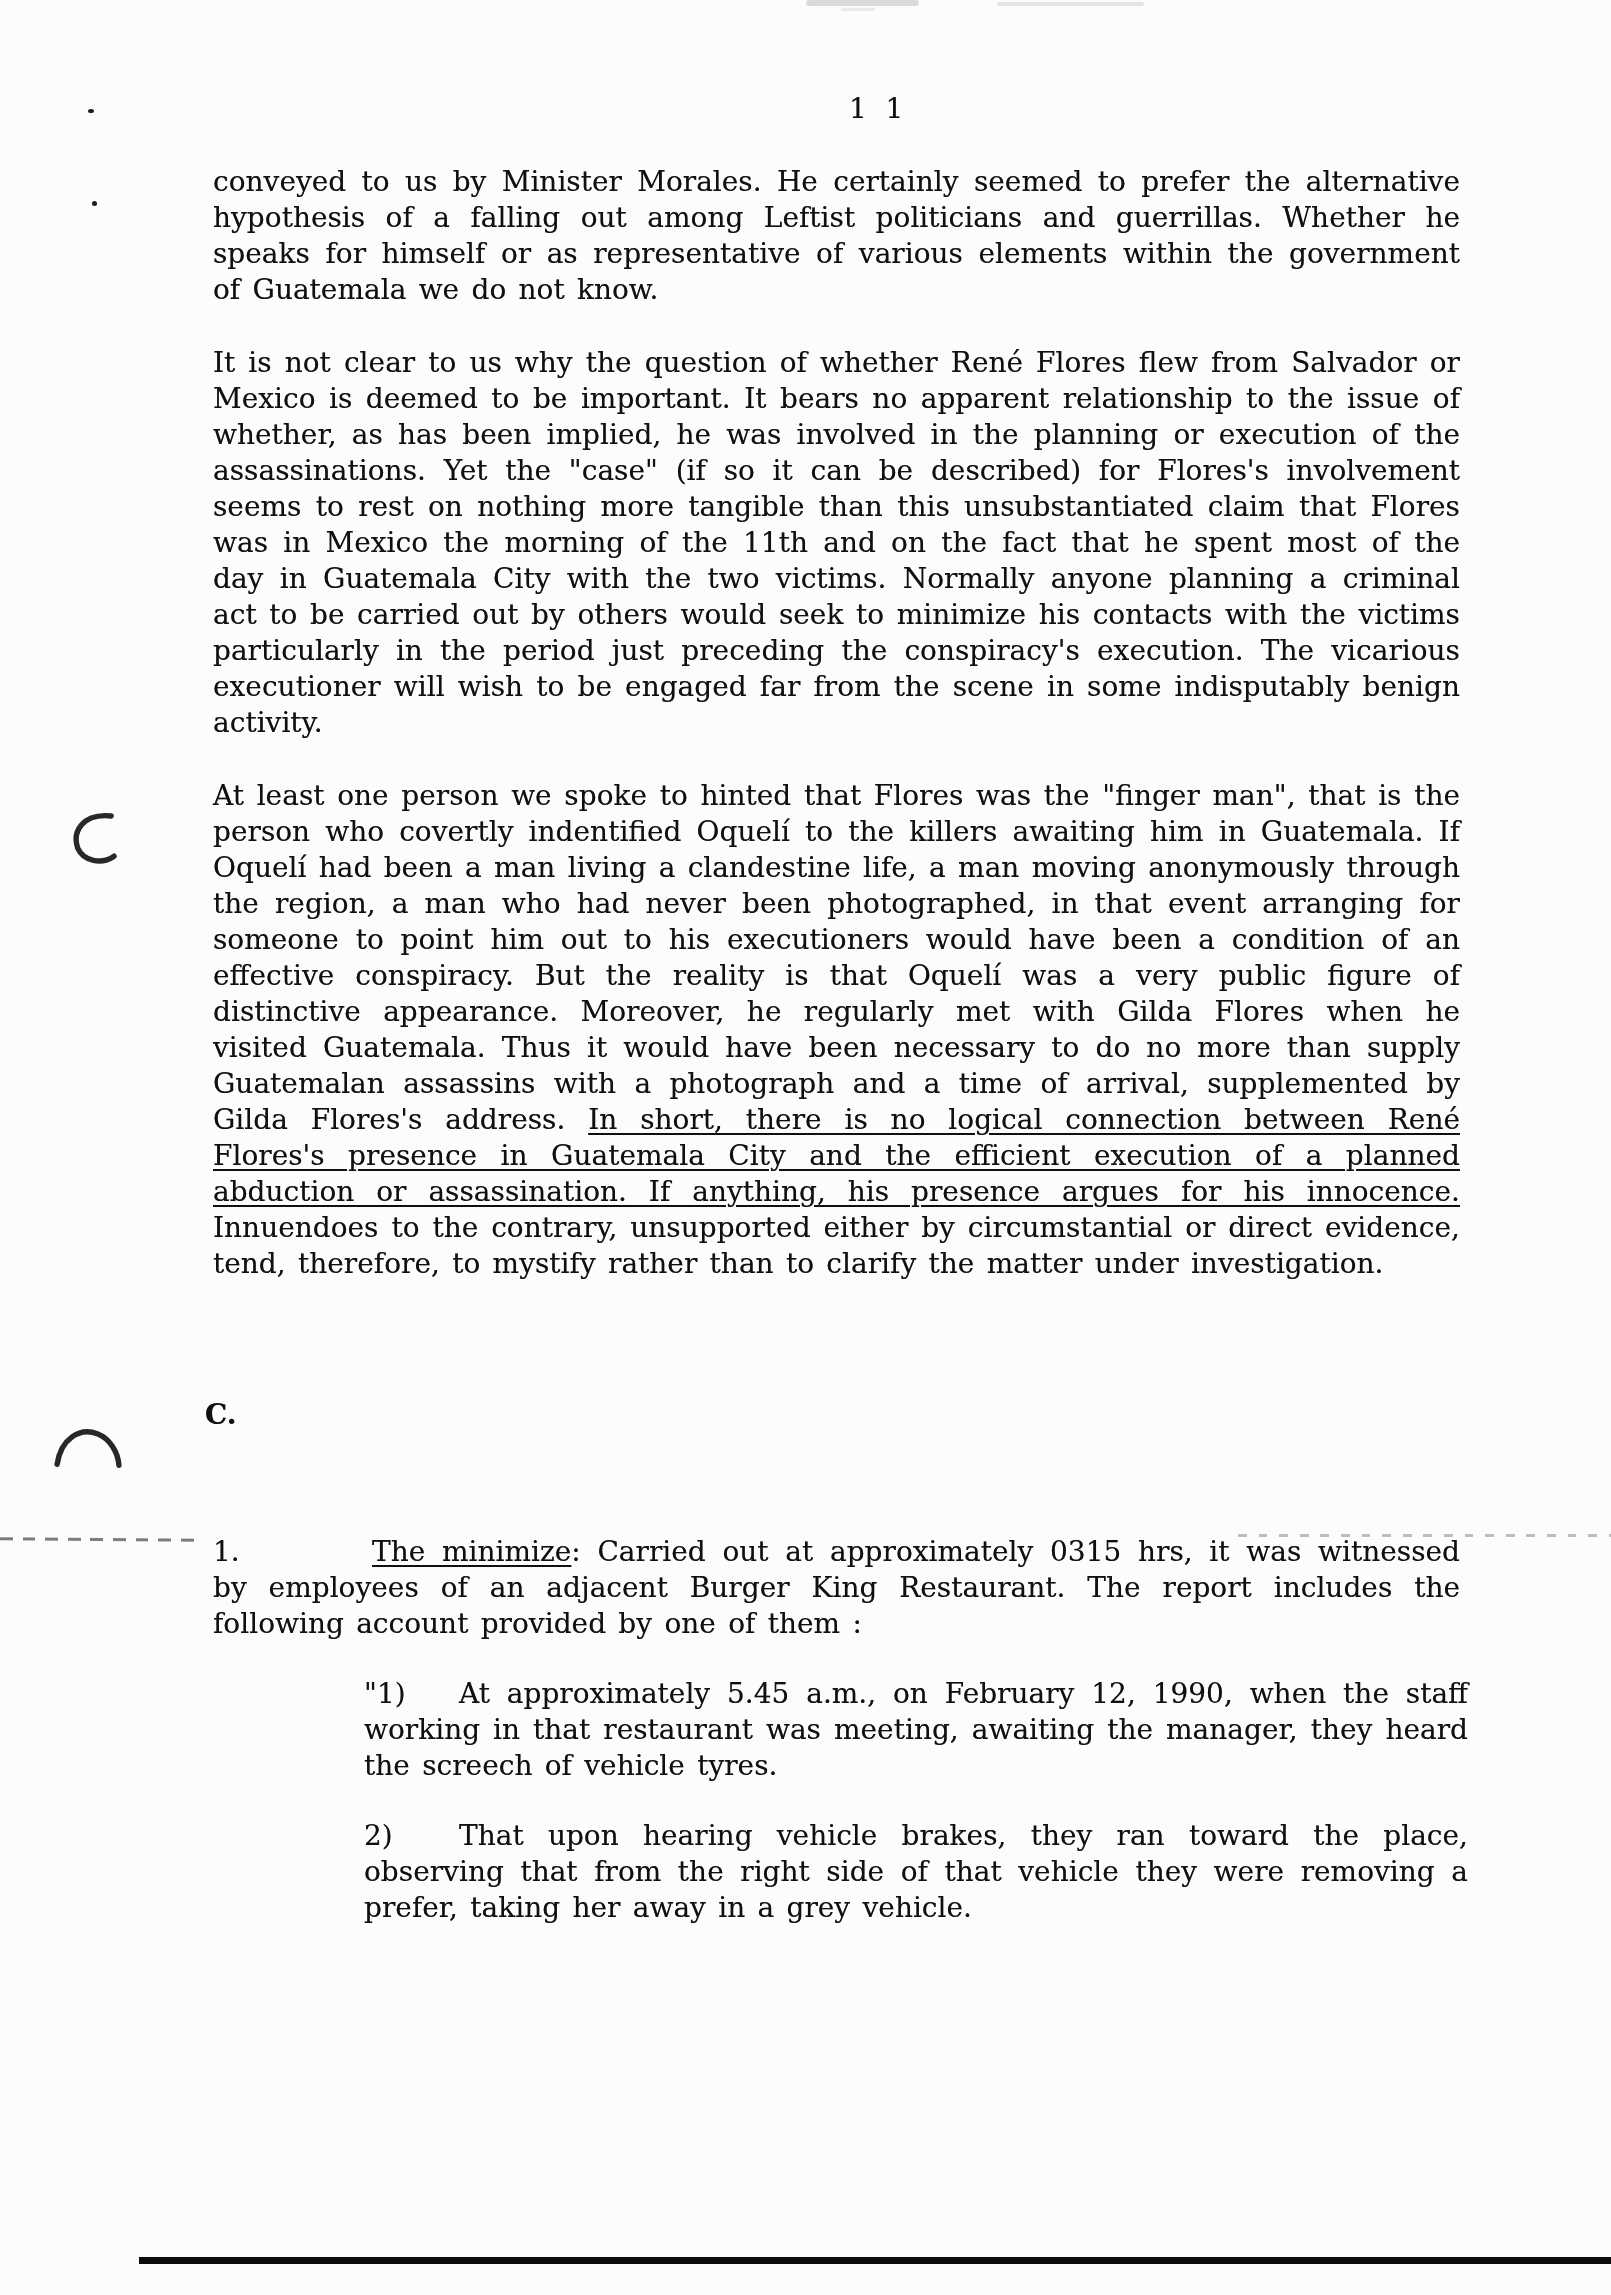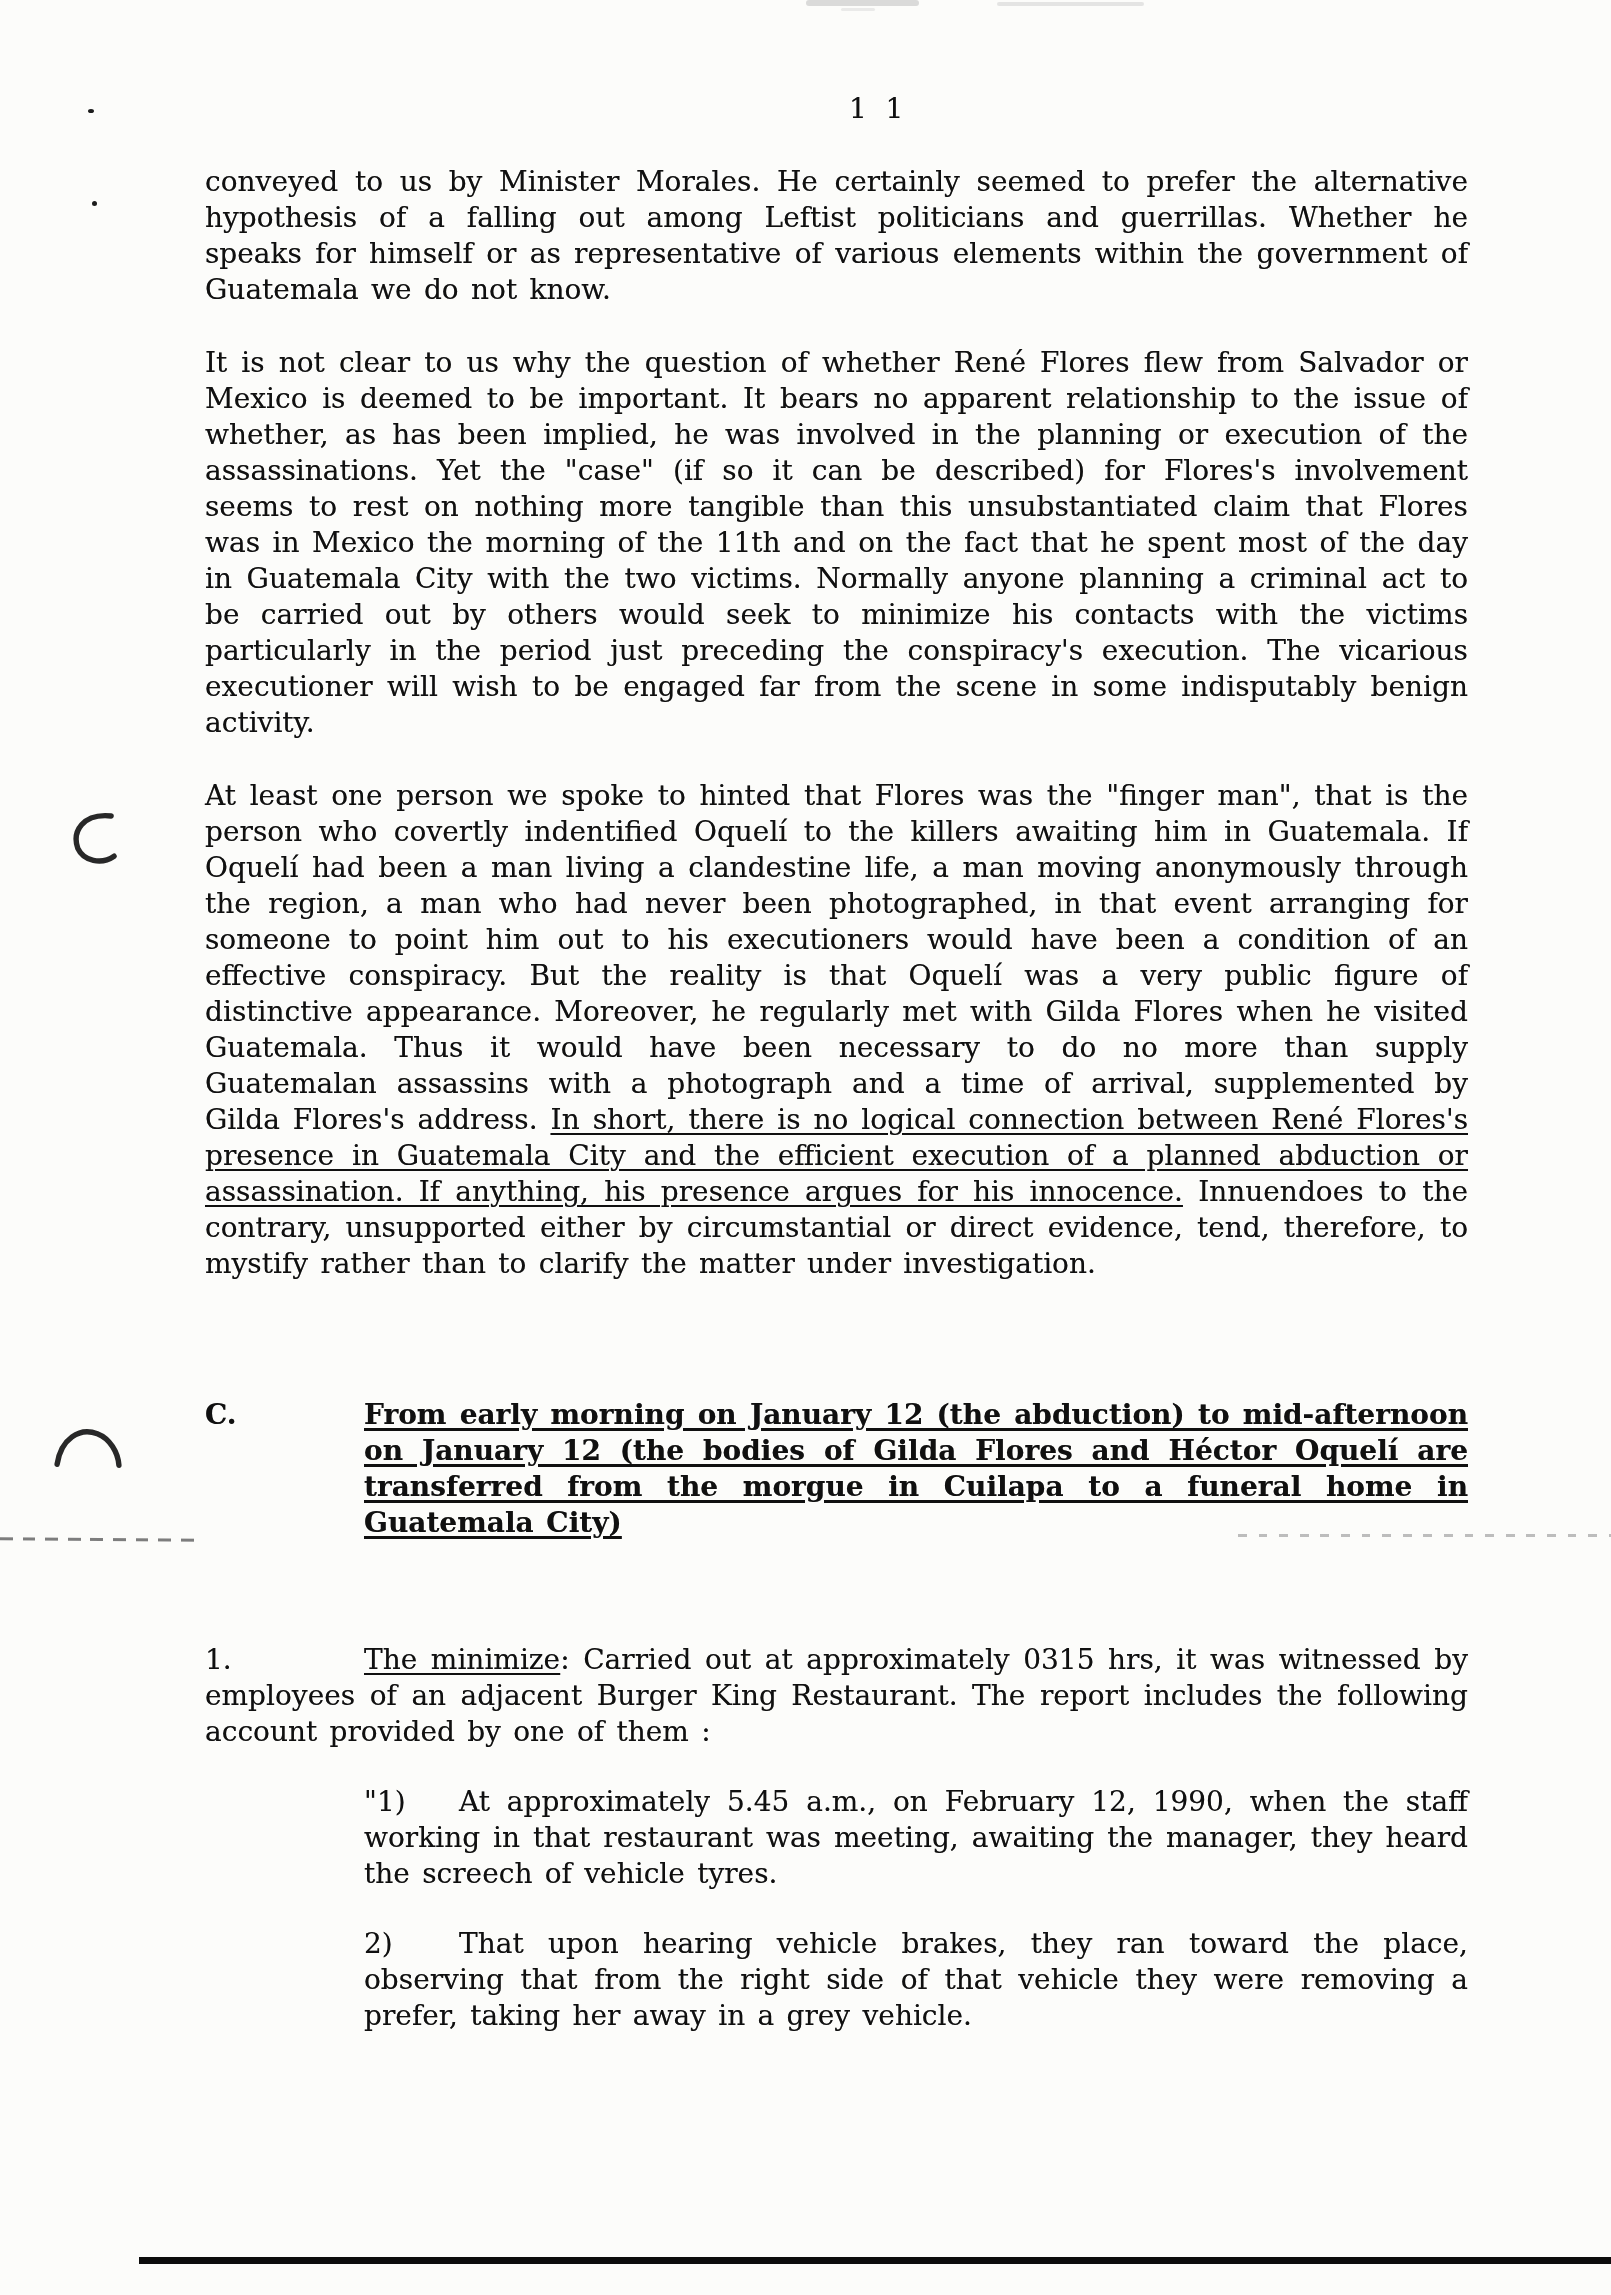--- a/index.html
+++ b/index.html
@@ -26,21 +26,21 @@
     padding-top: 91px;
   }
 
   .page-number {
     text-align: center;
     transform: translateX(42px);
     letter-spacing: 4.9px;
   }
 
   .para {
-    margin: 0;
+    margin: 8px;
     margin-top: 37px;
     text-align: justify;
     word-spacing: 3.4px;
   }
 
   .u {
     text-decoration: underline;
     text-decoration-thickness: 2px;
     text-underline-offset: 4.4px;
   }
@@ -125,21 +125,20 @@
     <div class="page-number">1 1</div>
 
     <p class="para">conveyed to us by Minister Morales. He certainly seemed to prefer the alternative hypothesis of a falling out among Leftist politicians and guerrillas. Whether he speaks for himself or as representative of various elements within the government of Guatemala we do not know.</p>
 
     <p class="para">It is not clear to us why the question of whether René Flores flew from Salvador or Mexico is deemed to be important. It bears no apparent relationship to the issue of whether, as has been implied, he was involved in the planning or execution of the assassinations.  Yet the "case" (if so it can be described) for Flores's involvement seems to rest on nothing more tangible than this unsubstantiated claim that Flores was in Mexico the morning of the 11th and on the fact that he spent most of the day in Guatemala City with the two victims. Normally anyone planning a criminal act to be carried out by others would seek to minimize his contacts with the victims particularly in the period just preceding the conspiracy's execution. The vicarious executioner will wish to be engaged far from the scene in some indisputably benign activity.</p>
 
     <p class="para"><span>At least one person we spoke to hinted that Flores was the "finger man", that is the person who covertly indentified Oquelí to the killers awaiting him in Guatemala.  If Oquelí had been a man living a clandestine life, a man moving anonymously through the region, a man who had never been photographed, in that event arranging for someone to point him out to his executioners would have been a condition of an effective conspiracy.  But the reality is that Oquelí was a very public figure of distinctive appearance. Moreover, he regularly met with Gilda Flores when he visited Guatemala. Thus it would have been necessary to do no more than supply Guatemalan assassins with a photograph and a time of arrival, supplemented by Gilda Flores's address. </span><span class="u">In short, there is no logical connection between René Flores's presence in Guatemala City and the efficient execution of a planned abduction or assassination. If anything, his presence argues for his innocence.</span><span>  Innuendoes to the contrary, unsupported either by circumstantial or direct evidence, tend, therefore, to mystify rather than to clarify the matter under investigation.</span></p>
 
     <div class="section">
       <div class="sec-label">C.</div>
-      <div class="sec-body"><span class="u">From early morning on January 12 (the abduction) to mid-afternoon on January 12 (the bodies of Gilda Flores and Héctor Oquelí are transferred from the morgue in Cuilapa to a funeral home in Guatemala City)</span></div>
     </div>
 
     <p class="para numbered"><span class="num-label">1.</span><span class="u">The minimize</span><span>:  Carried out at approximately 0315 hrs, it was witnessed by employees of an adjacent Burger King Restaurant. The report includes the following account provided by one of them :</span></p>
 
     <p class="quote"><span class="q-label">"1)</span><span>At approximately 5.45 a.m., on February 12, 1990, when the staff working in that restaurant was meeting, awaiting the manager, they heard the screech of vehicle tyres.</span></p>
 
     <p class="quote"><span class="q-label">2)</span><span>That upon hearing vehicle brakes, they ran toward the place, observing that from the right side of that vehicle they were removing a prefer, taking her away in a grey vehicle.</span></p>
 
   </div>
 

